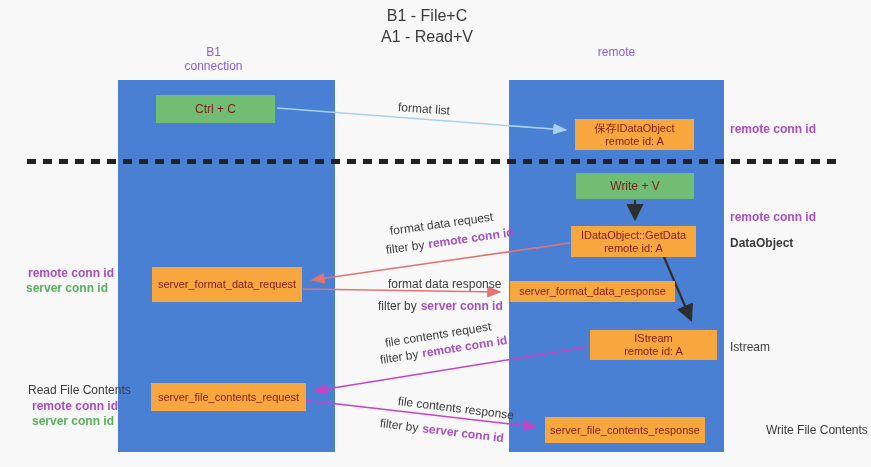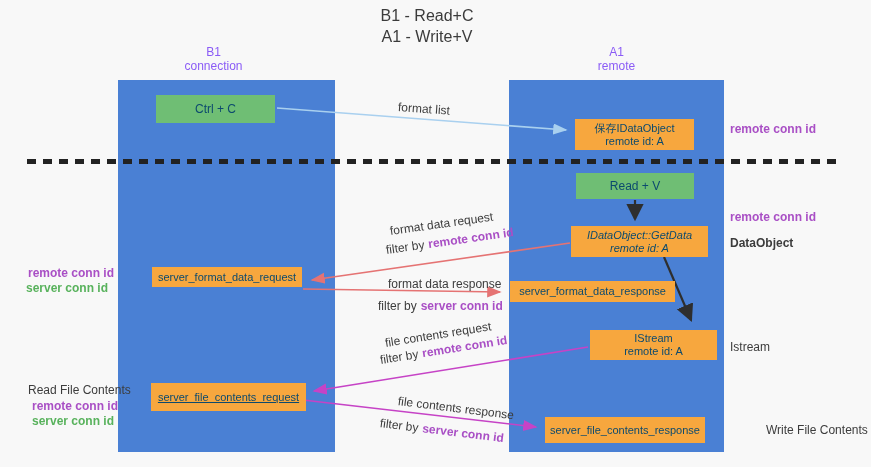--- a/index.html
+++ b/index.html
@@ -12,48 +12,47 @@
   .lane-hdr{position:absolute;width:215px;text-align:center;font-size:12px;
             line-height:14px;color:#8b5cf6;z-index:5;}
   .lane{position:absolute;top:80px;height:372px;background:#4a80d4;z-index:1;}
 
   .dashline{position:absolute;left:27px;top:159px;width:809px;height:5px;z-index:2;
             background:repeating-linear-gradient(to right,#222 0 9px,transparent 9px 16px);}
 
   svg.arrows{position:absolute;left:0;top:0;z-index:3;pointer-events:none;}
 
   .box{position:absolute;z-index:4;display:flex;flex-direction:column;
-       align-items:center;justify-content:center;color:#0c4a6e;text-align:center;
+       align-items:center;justify-content:center;color:#7f1d1d;text-align:center;
        font-size:11px;line-height:13px;}
   .box.green{background:#6fbe74;font-size:12px;}
   .box.orange{background:#f7a73e;}
 
   .lbl{position:absolute;z-index:5;font-size:12px;color:#3c3c3c;white-space:nowrap;}
   .lbl.purple{color:#a94fc5;font-weight:bold;}
   .lbl.greentx{color:#58b25c;font-weight:bold;}
   .lbl .conn-remote{color:#a94fc5;font-weight:bold;margin-left:4px;}
   .lbl .conn-server{color:#a94fc5;font-weight:bold;margin-left:4px;}
   .rot{transform-origin:left center;}
 </style>
 </head>
 <body>
 
 <div class="stage">
 
   <div class="title">
-    <div>B1 - Read+C</div>
-    <div>A1 - Write+V</div>
+    <div>B1 - File+C</div>
+    <div>A1 - Read+V</div>
   </div>
 
   <div class="lane-hdr" style="left:106px;top:45px;">
     <div>B1</div>
     <div>connection</div>
   </div>
   <div class="lane-hdr" style="left:509px;top:45px;">
-    <div>A1</div>
     <div>remote</div>
   </div>
 
   <div class="lane" style="left:118px;width:217px;"></div>
   <div class="lane" style="left:509px;width:215px;"></div>
 
   <div class="dashline"></div>
 
   <svg class="arrows" width="871" height="467">
     <defs>
@@ -82,42 +81,42 @@
   <div class="box green" style="left:156px;top:95px;width:119px;height:28px;">
     <div>Ctrl + C</div>
   </div>
 
   <div class="box orange" style="left:575px;top:119px;width:119px;height:31px;">
     <div>保存IDataObject</div>
     <div>remote id: A</div>
   </div>
 
   <div class="box green" style="left:576px;top:173px;width:118px;height:26px;">
-    <div>Read + V</div>
+    <div>Write + V</div>
   </div>
 
-  <div class="box orange" style="left:571px;top:226px;width:137px;height:31px;font-style:italic;">
+  <div class="box orange" style="left:571px;top:226px;width:125px;height:31px;">
     <div>IDataObject::GetData</div>
     <div>remote id: A</div>
   </div>
 
-  <div class="box orange" style="left:152px;top:267px;width:150px;height:20px;">
+  <div class="box orange" style="left:152px;top:267px;width:150px;height:35px;">
     <div>server_format_data_request</div>
   </div>
 
   <div class="box orange" style="left:510px;top:281px;width:165px;height:21px;">
     <div>server_format_data_response</div>
   </div>
 
   <div class="box orange" style="left:590px;top:330px;width:127px;height:30px;">
     <div>IStream</div>
     <div>remote id: A</div>
   </div>
 
-  <div class="box orange" style="left:151px;top:383px;width:155px;height:28px;text-decoration:underline;">
+  <div class="box orange" style="left:151px;top:383px;width:155px;height:28px;">
     <div>server_file_contents_request</div>
   </div>
 
   <div class="box orange" style="left:545px;top:417px;width:160px;height:26px;">
     <div>server_file_contents_response</div>
   </div>
 
   <div class="lbl purple" style="left:730px;top:122px;">remote conn id</div>
   <div class="lbl purple" style="left:730px;top:210px;">remote conn id</div>
   <div class="lbl" style="left:730px;top:236px;font-weight:bold;">DataObject</div>

